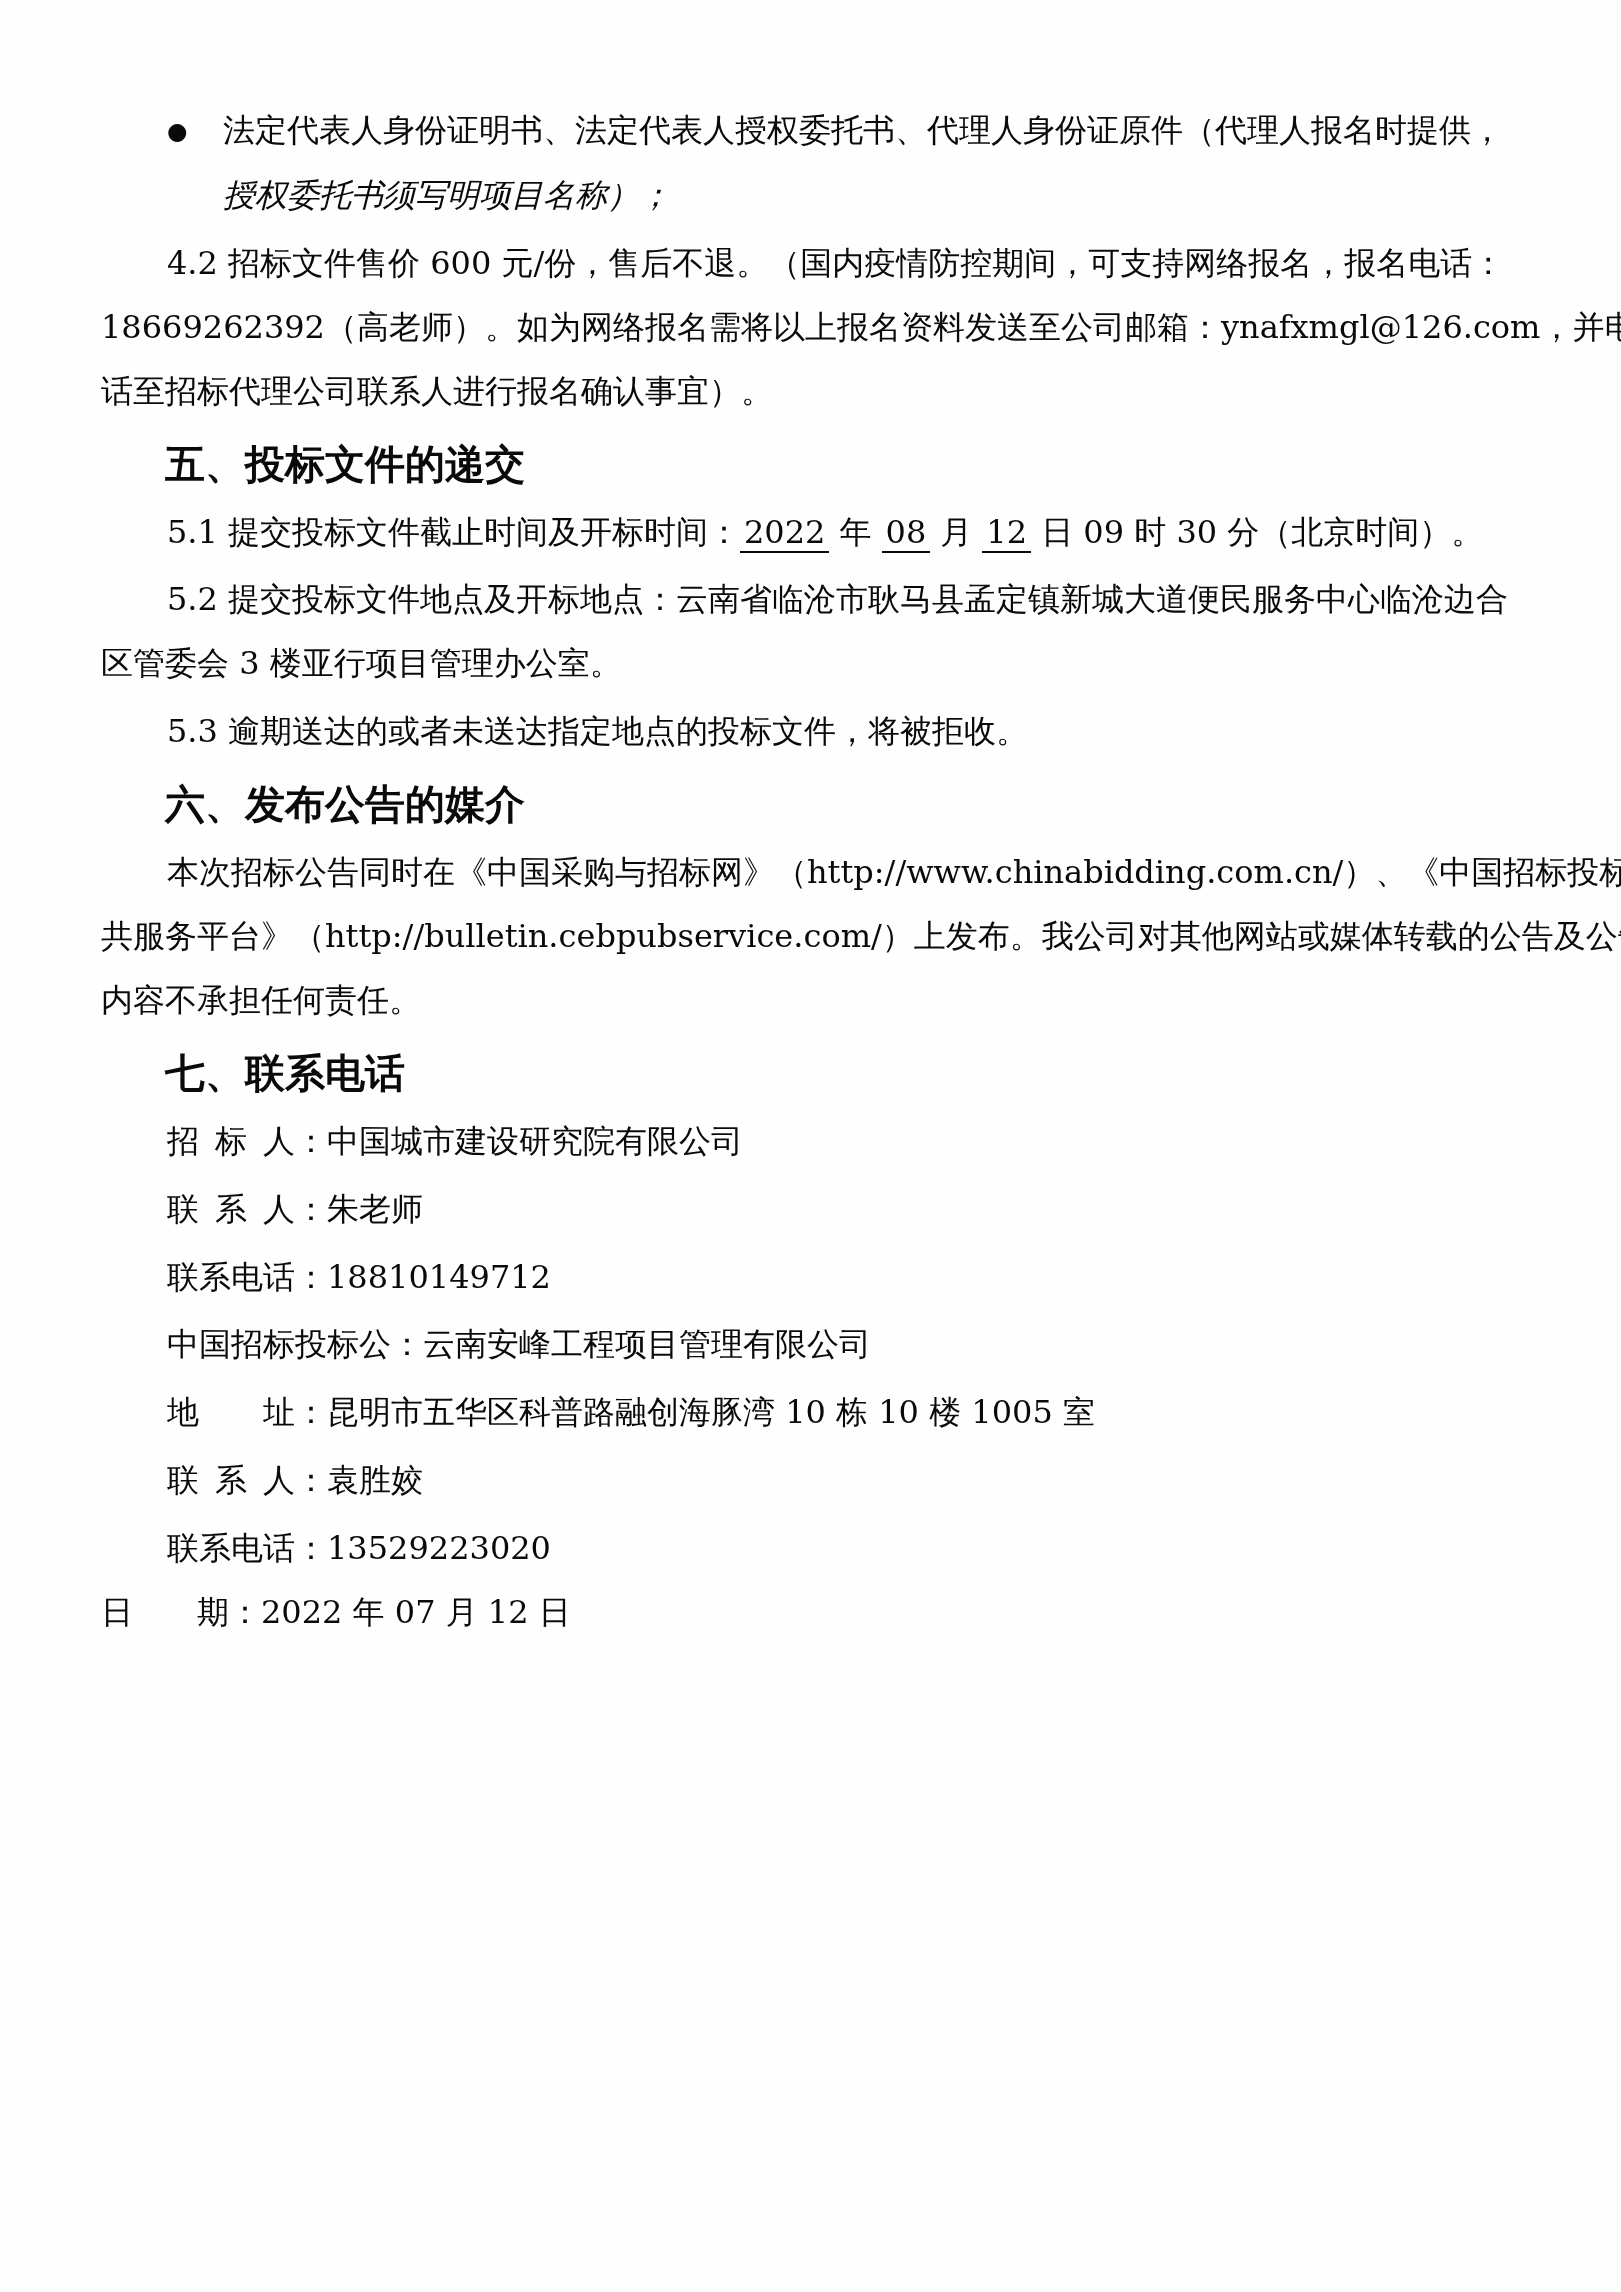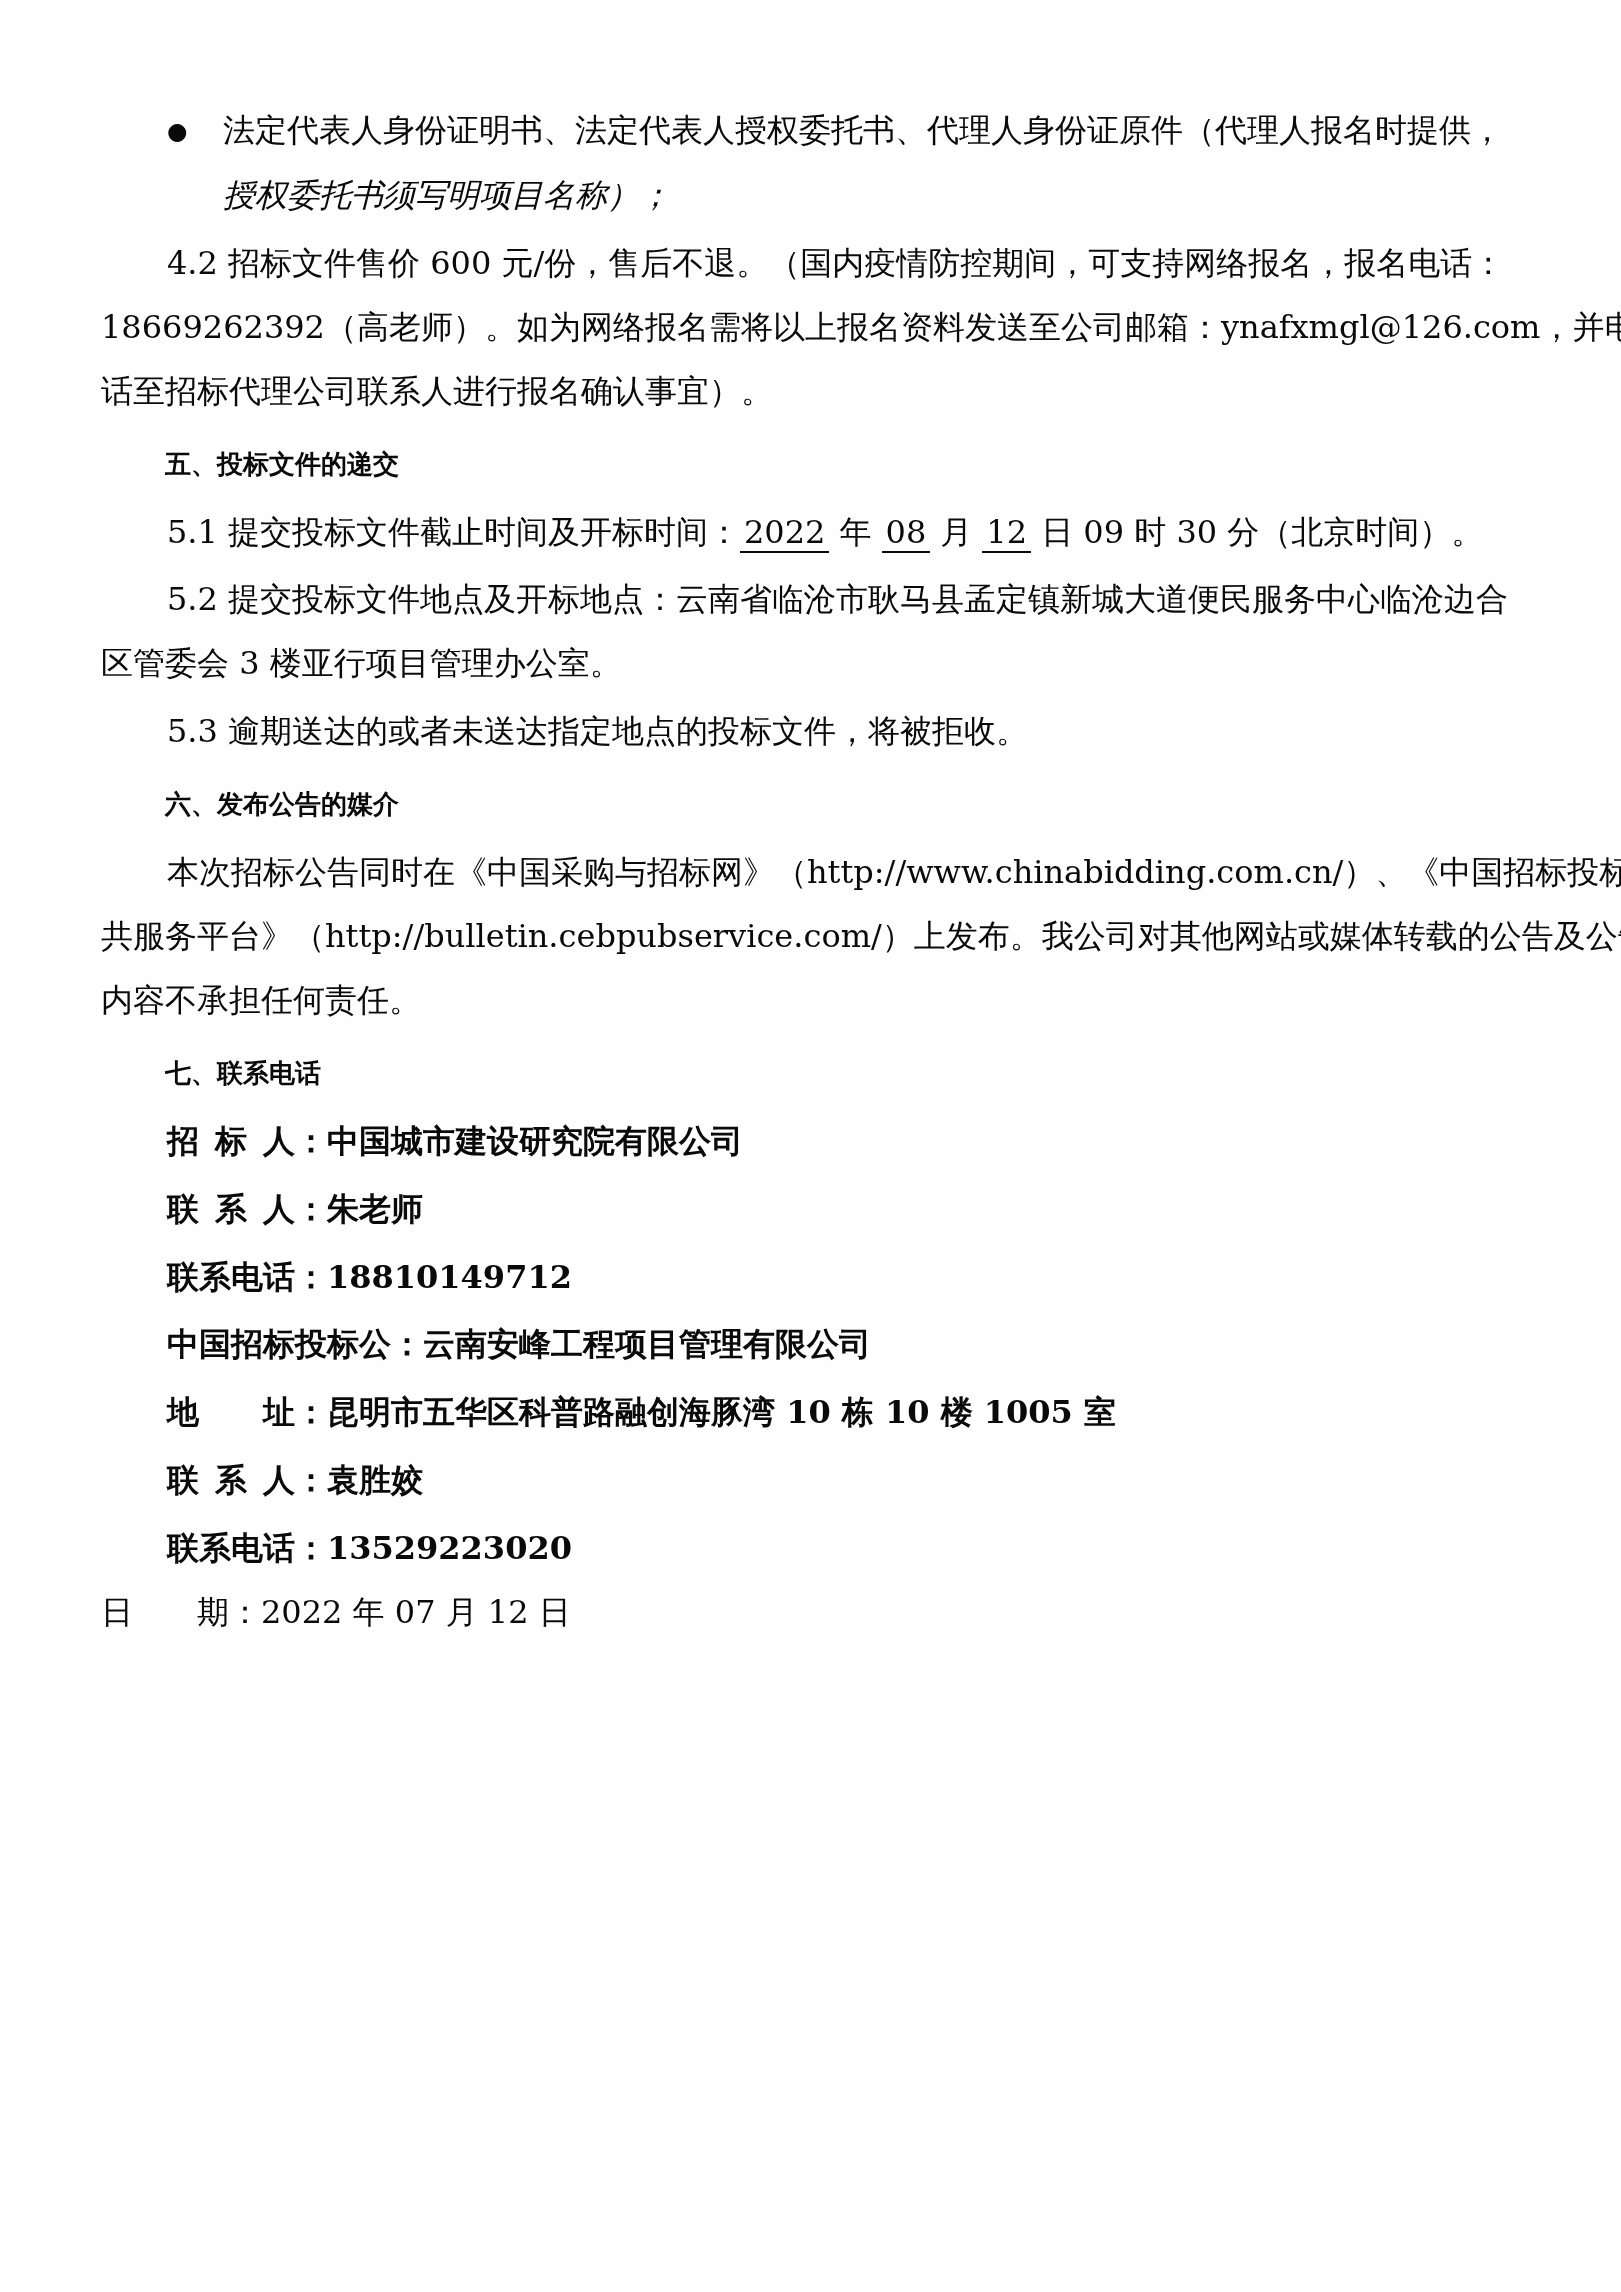--- a/index.html
+++ b/index.html
@@ -22,34 +22,34 @@
   .ln {
     font-size: 32px;
     line-height: 64px;
     white-space: pre;
   }
   .para  { margin-top: 3.9px; }
   .h {
     margin-top: 8.8px;
     font-family: "DejaVu Sans", "Liberation Sans", sans-serif;
     font-weight: 700;
-    font-size: 26px;
+    font-size: 40px;
     line-height: 64px;
     padding-left: 64px;
     white-space: pre;
   }
   .ind      { padding-left: 66px; }   
   .ind-cont { padding-left: 122px; font-style: italic; }  
   .bullet-marker {
     display: inline-block;
     width: 56px;
     font-size: 23.5px;
     vertical-align: 2px;
   }
-  .contact  { margin-top: 3.9px; padding-left: 66px; font-weight: bold; }
+  .contact  { margin-top: 3.9px; padding-left: 66px; }
   .date-ln  { margin-top: 0; padding-left: 0; }
   .u {
     border-bottom: 2.9px solid #0a0a0a;
     padding: 0 3.9px;
     text-align: right;
   }
 </style>
 </head>
 <body>
 

